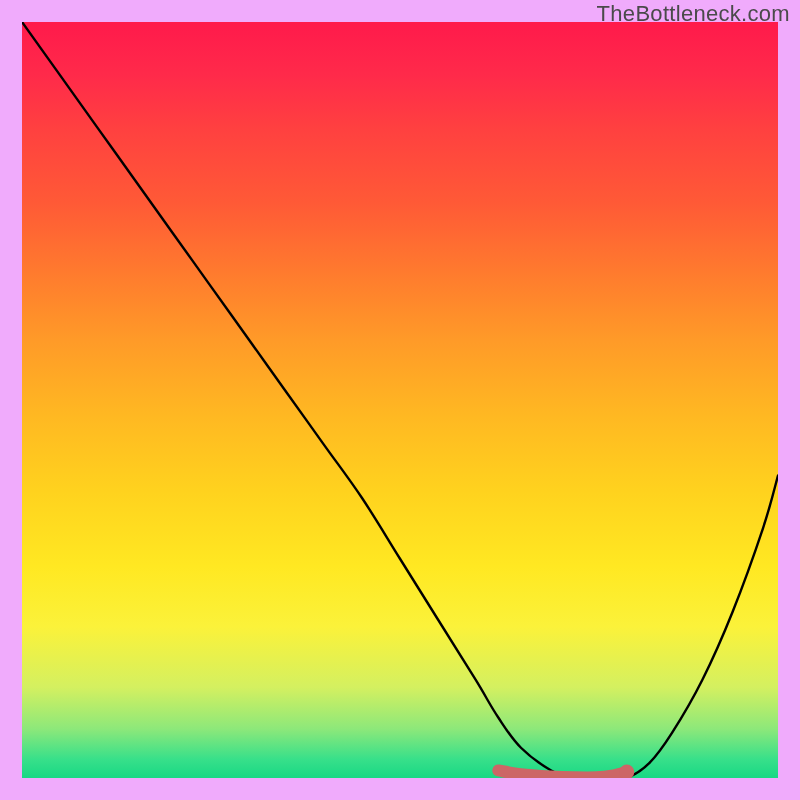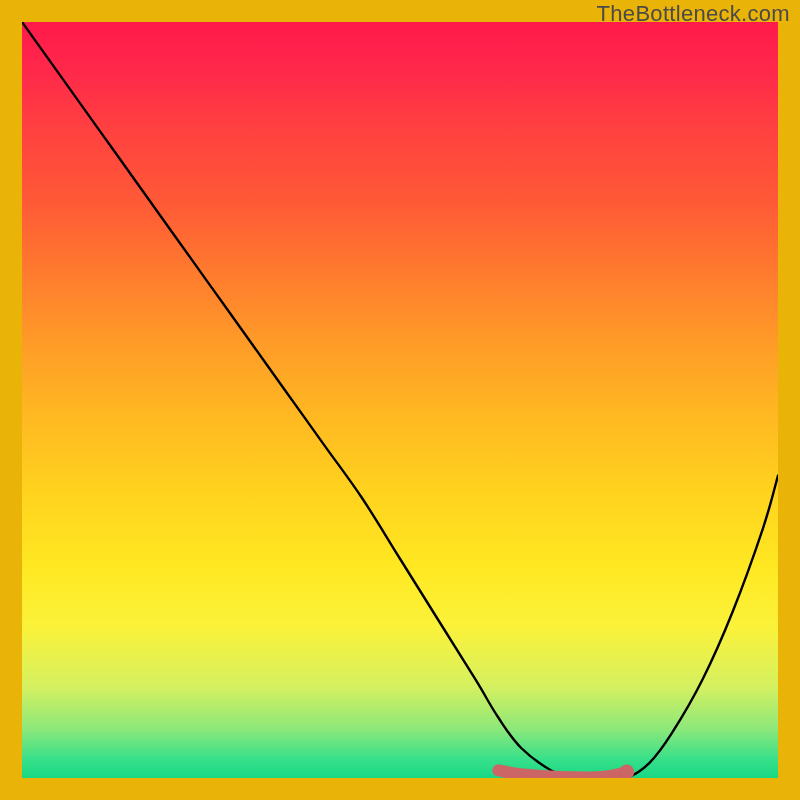--- a/index.html
+++ b/index.html
@@ -8,21 +8,21 @@
     width: 800px;
     height: 800px;
     background: #000;
     overflow: hidden;
     font-family: Arial, Helvetica, sans-serif;
   }
   .stage {
     position: relative;
     width: 800px;
     height: 800px;
-    background: #eab308;
+    background: #f0abfc;
   }
   .plot-area {
     position: absolute;
     left: 22px;
     top: 22px;
     width: 756px;
     height: 756px;
     overflow: hidden;
   }
   .gradient {

